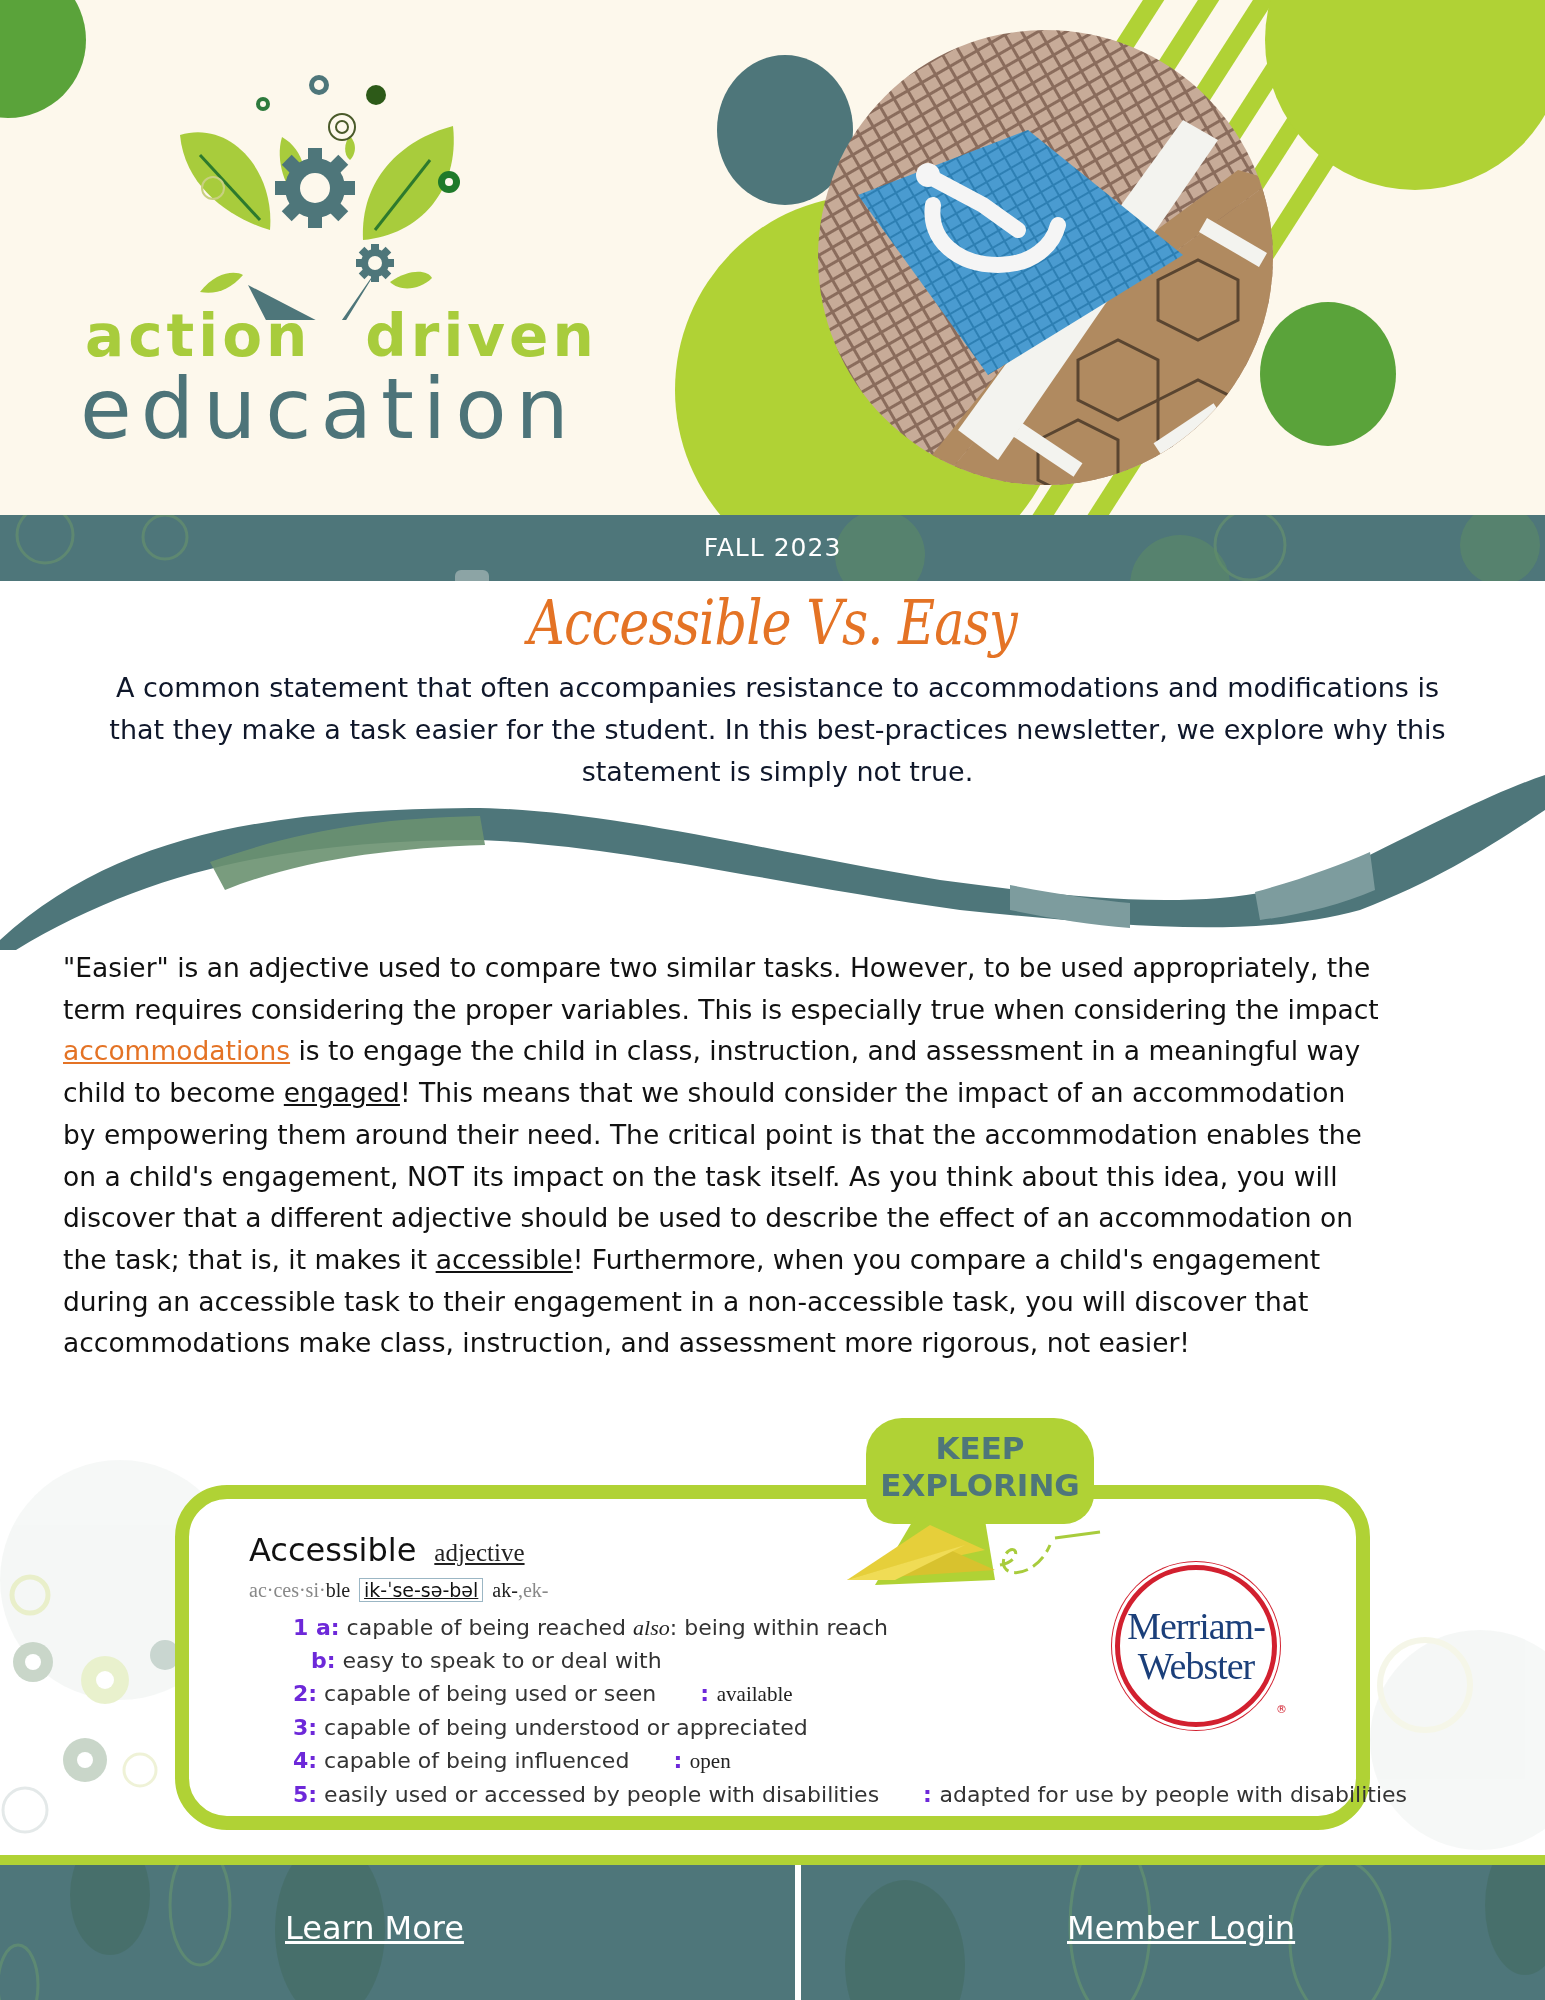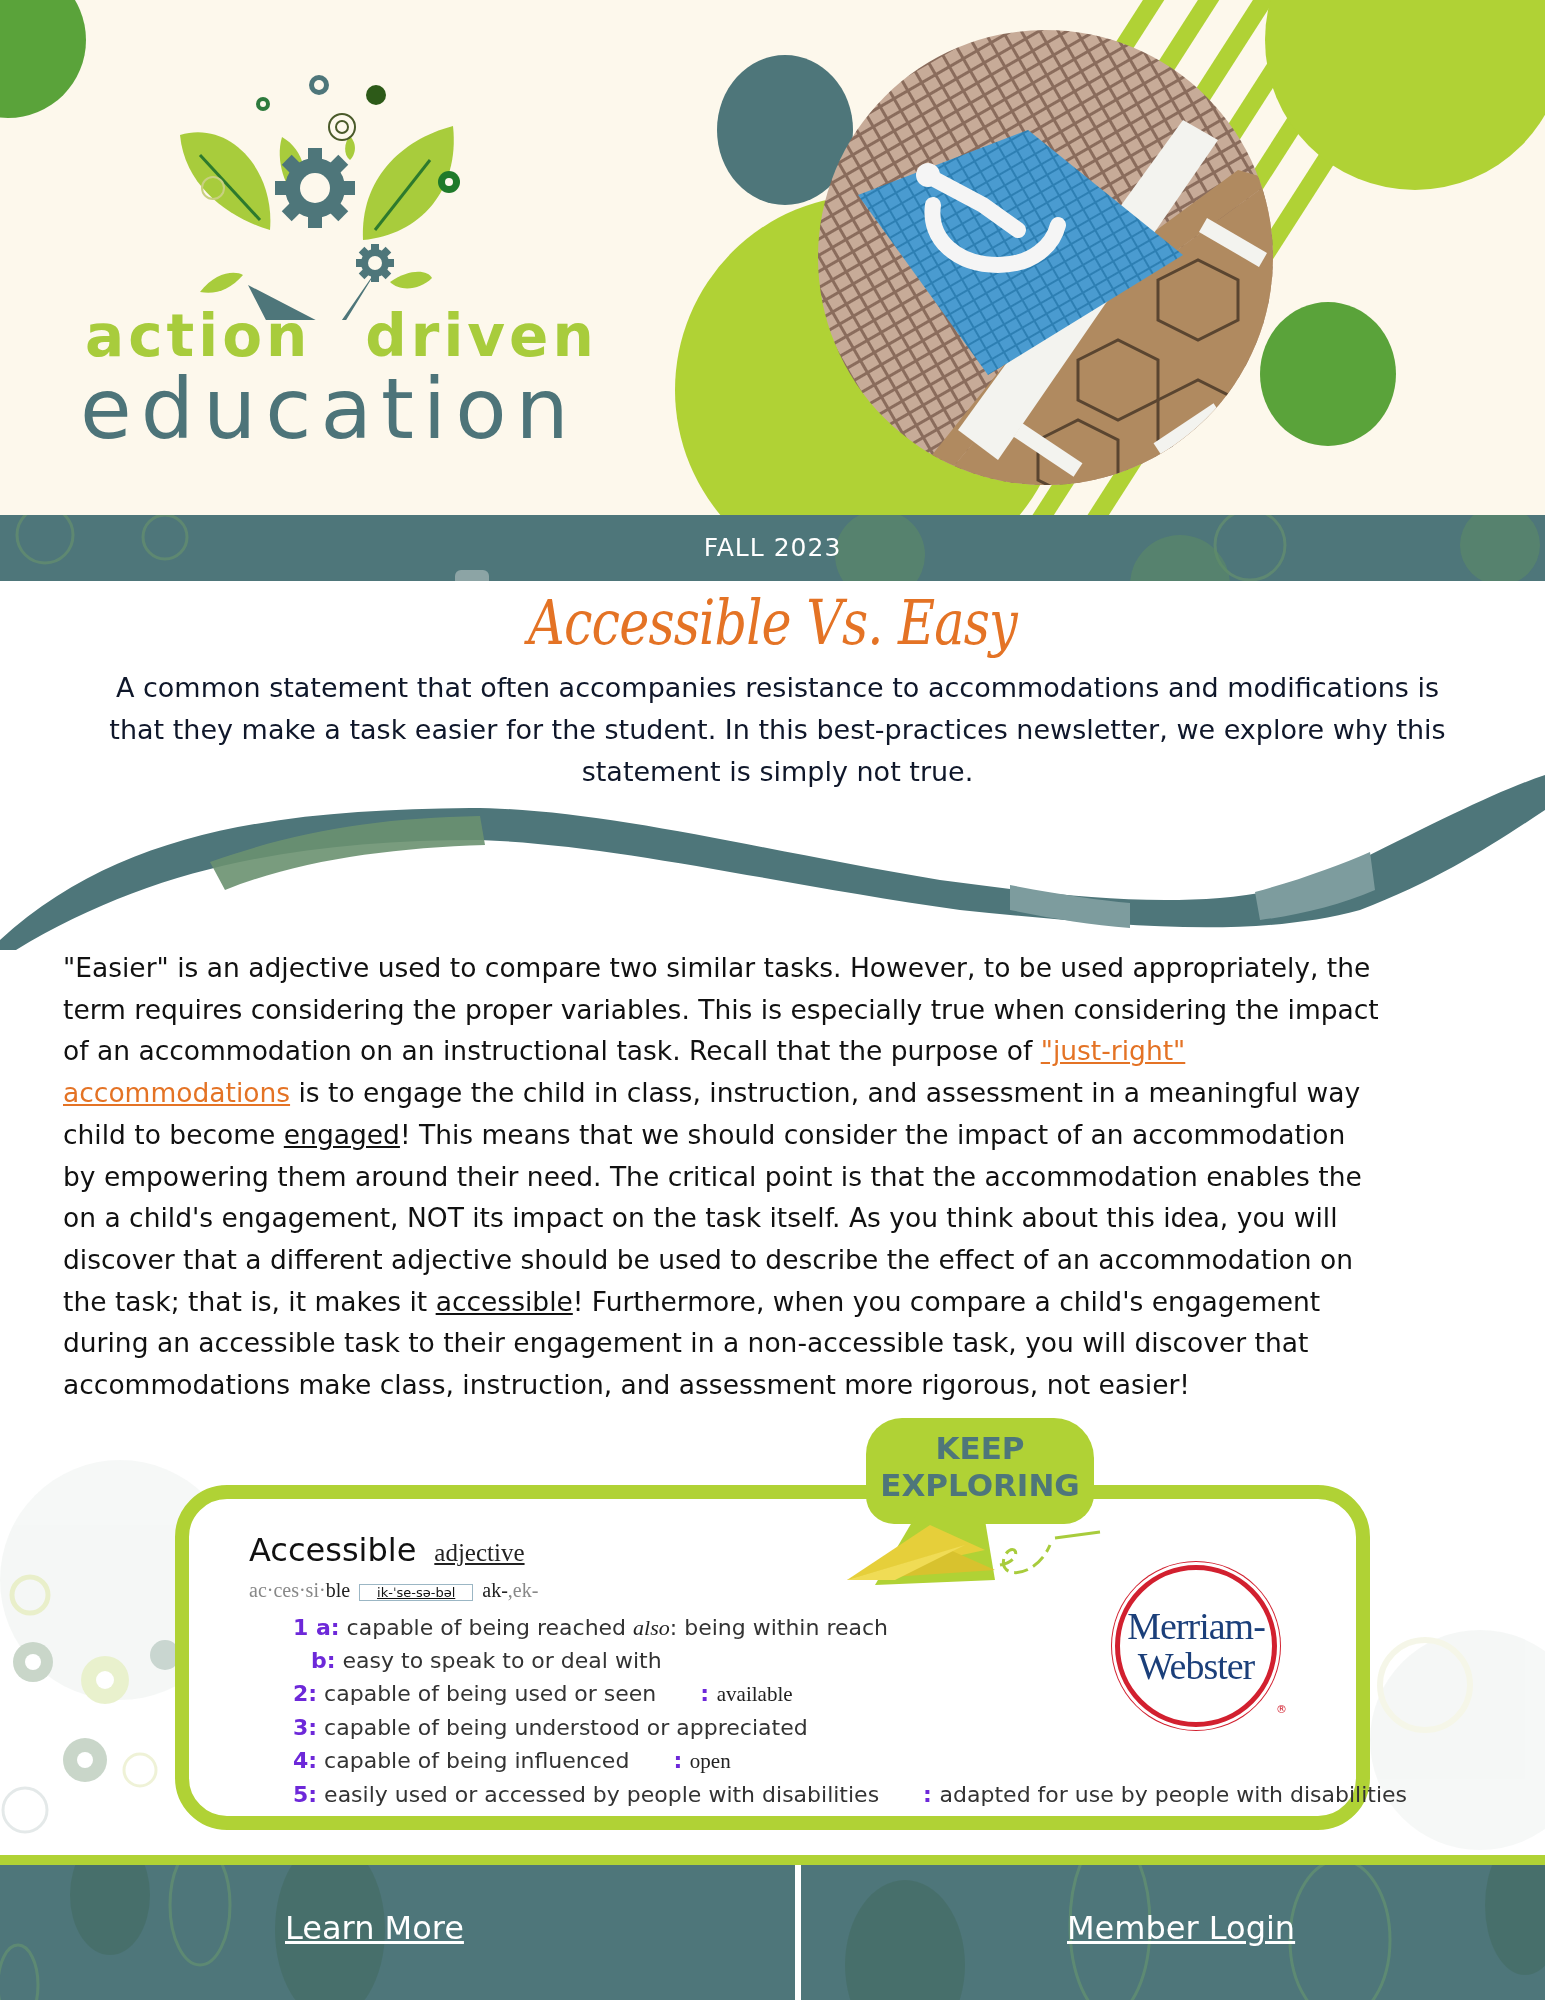--- a/index.html
+++ b/index.html
@@ -80,22 +80,22 @@
     .dict-pos {
       font-family: "Liberation Serif", serif; font-size: 25px; color: #222;
       text-decoration: underline; margin-left: 18px;
     }
     .dict-pron {
       position: absolute; left: 60px; top: 80px;
       font-family: "Liberation Serif", serif; font-size: 20px; color: #888;
     }
     .dict-pron .dk { color: #222; }
     .dict-pron .ipa {
-      font-family: "DejaVu Sans", sans-serif; color: #111; font-size: 13px;
-      border: 1px solid #9bb6c4; padding: 0 17px; text-decoration: underline; margin: 0 4px;
+      font-family: "DejaVu Sans", sans-serif; color: #111; font-size: 19px;
+      border: 1px solid #9bb6c4; padding: 0 4px; text-decoration: underline; margin: 0 4px;
     }
     .dict-defs {
       position: absolute; left: 60px; top: 112px; width: 1100px;
       font-family: "DejaVu Sans", sans-serif; font-size: 22px; line-height: 33px; color: #333;
     }
     .dict-defs .def { display: block; white-space: nowrap; }
     .dict-defs b { color: #6d28d9; margin-left: 44px; }
     .dict-defs .indent { padding-left: 18px; }
     .serif-small { font-family: "Liberation Serif", serif; font-size: 21px; color: #222; }
     .serif-ital { font-family: "Liberation Serif", serif; font-style: italic; color: #222; }
@@ -290,21 +290,20 @@
 <svg class="wave" viewBox="0 0 1545 180">
   <path d="M0 170 C120 60 280 40 470 38 C600 38 760 80 940 110 C1090 130 1250 150 1360 90 C1440 50 1500 20 1545 5 L1545 40 C1500 70 1440 110 1360 140 C1250 170 1110 155 960 140 C780 115 620 75 480 70 C290 70 140 100 0 190 Z" fill="#4e767a"></path>
   <path d="M210 92 C300 60 380 48 480 46 L485 75 C390 78 300 90 225 120 Z" fill="#6a9170" opacity="0.9"></path>
   <path d="M1010 115 C1060 125 1100 130 1130 133 L1130 158 C1090 155 1050 148 1010 140 Z" fill="#7d9c9e"></path>
   <path d="M1255 122 C1300 110 1340 95 1370 82 L1375 120 C1340 135 1300 145 1260 150 Z" fill="#7d9c9e"></path>
 </svg>
 
 <div class="body-text">
   <span class="line">"Easier" is an adjective used to compare two similar tasks.  However, to be used appropriately, the</span>
   <span class="line">term requires considering the proper variables.  This is especially true when considering the impact</span>
-  <span class="line"><span>of an accommodation on an instructional task.  Recall that the purpose of </span><a class="link-orange">"just-right"</a></span>
   <span class="line"><a class="link-orange">accommodations</a><span> is to engage the child in class, instruction, and assessment in a meaningful way</span></span>
   <span class="line"><span>child to become </span><span class="u">engaged</span><span>!  This means that we should consider the impact of an accommodation</span></span>
   <span class="line">by empowering them around their need.  The critical point is that the accommodation enables the</span>
   <span class="line">on a child's engagement, NOT its impact on the task itself.  As you think about this idea, you will</span>
   <span class="line">discover that a different adjective should be used to describe the effect of an accommodation on</span>
   <span class="line"><span>the task; that is, it makes it </span><span class="u">accessible</span><span>!  Furthermore, when you compare a child's engagement</span></span>
   <span class="line">during an accessible task to their engagement in a non-accessible task, you will discover that</span>
   <span class="line">accommodations make class, instruction, and assessment more rigorous, not easier!</span>
 </div>
 

